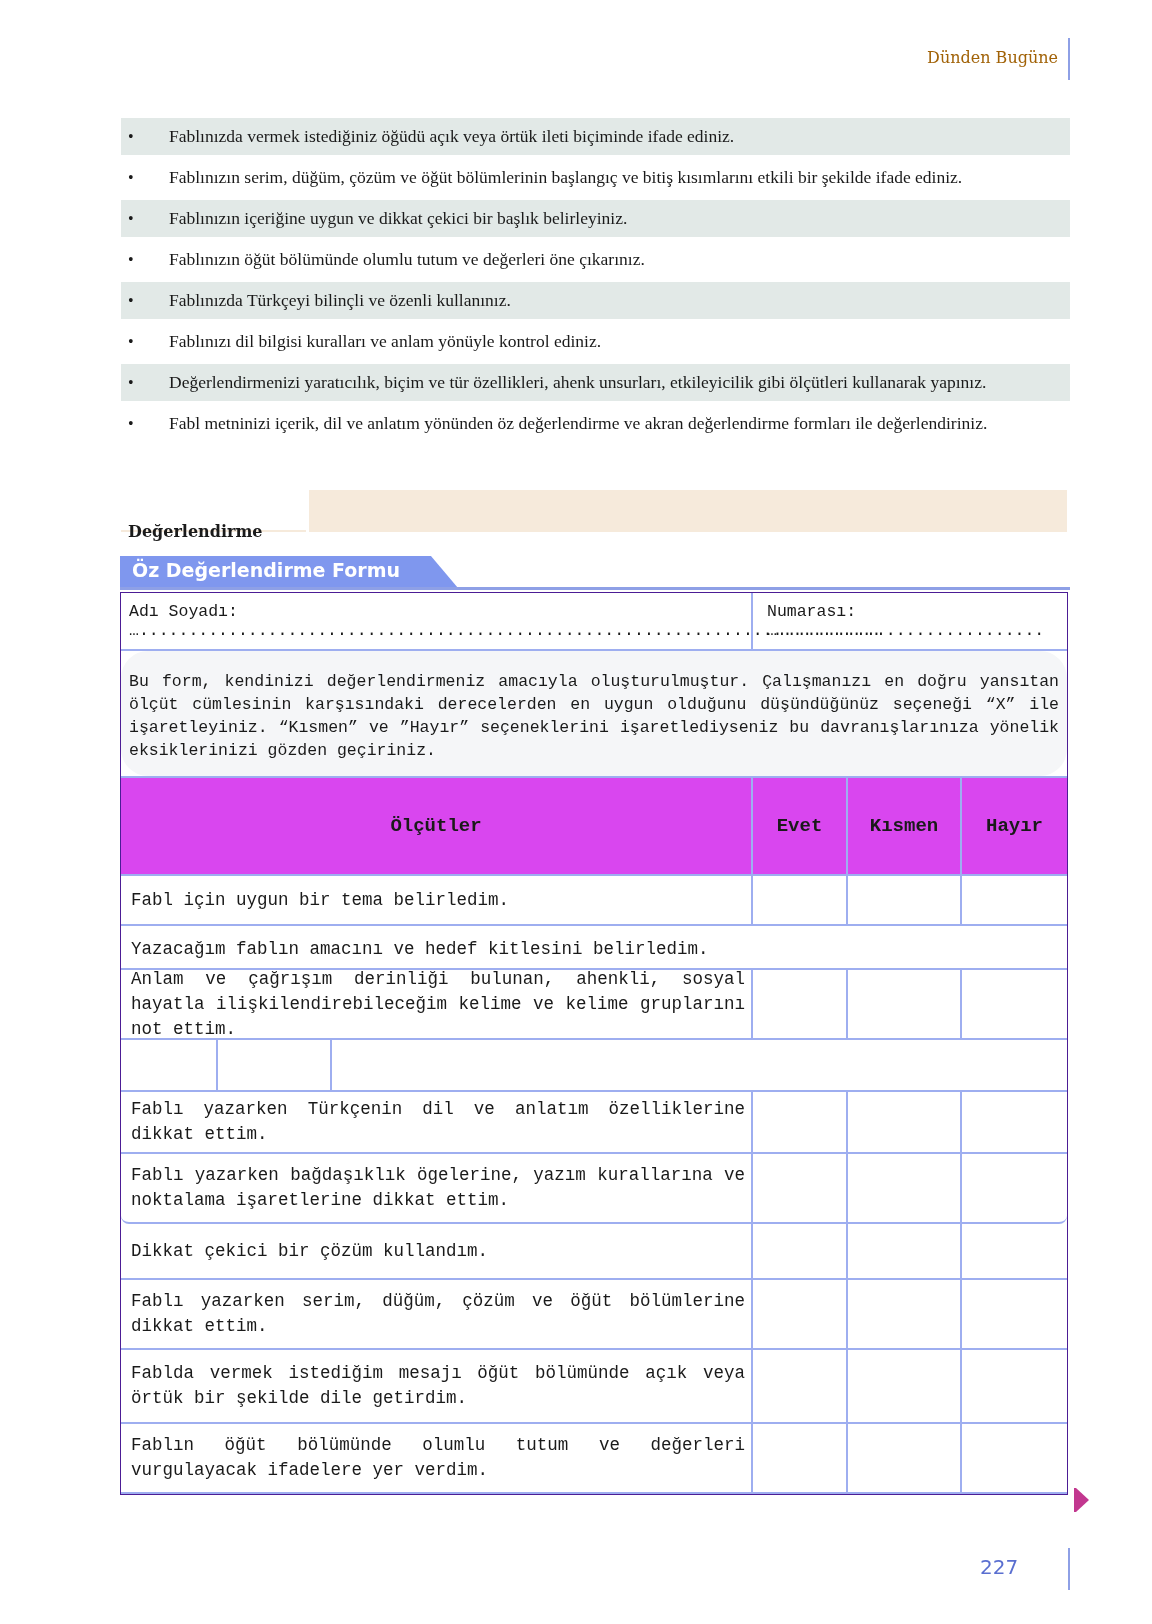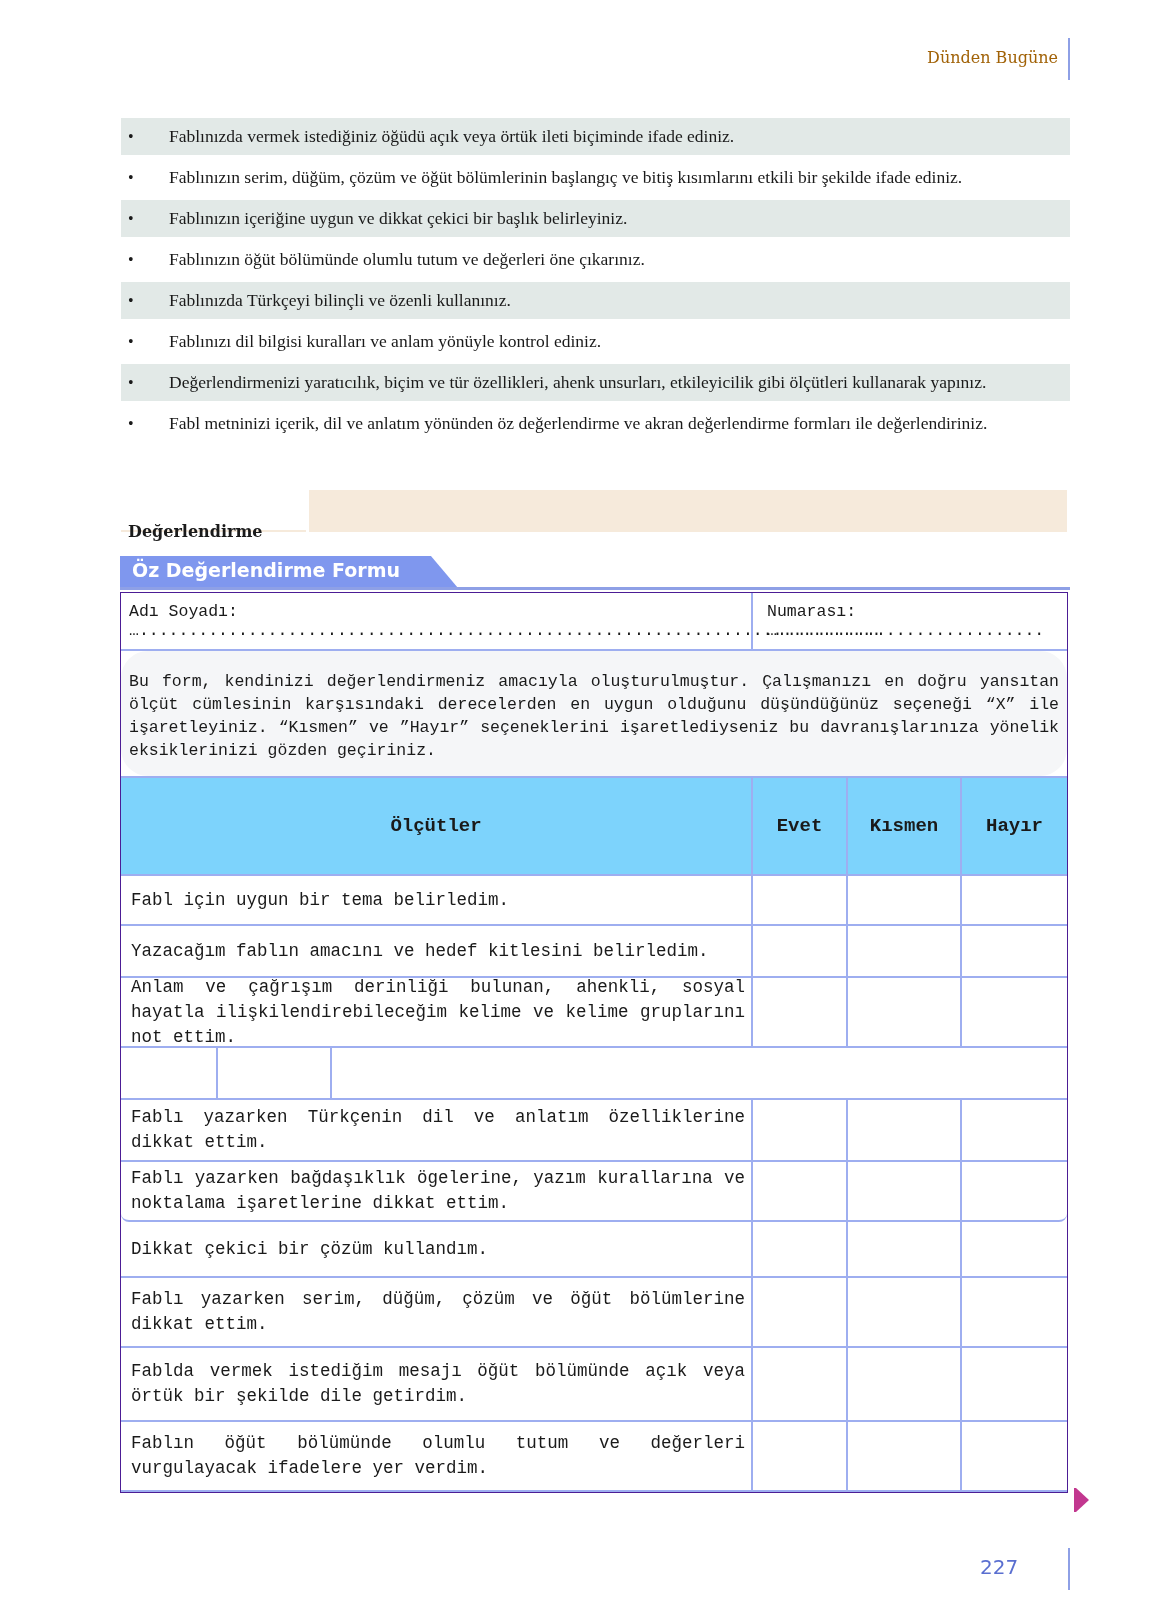--- a/index.html
+++ b/index.html
@@ -29,21 +29,21 @@
   
   .form { position: absolute; top: 592px; left: 120px; width: 948px; border: 1px solid #4c1d95; box-sizing: border-box; font-family: Liberation Mono, monospace; }
   .row { display: flex; border-bottom: 2px solid #9eaef0; box-sizing: border-box; }
   .row:last-child { border-bottom: none; }
   .cell { box-sizing: border-box; display: flex; align-items: center; }
   .cell + .cell { border-left: 2px solid #9eaef0; }
   .name-row { height: 58px; }
   .name-cell { width: 630px; padding-left: 8px; font-size: 16.5px; }
   .number-cell { flex: 1; padding-left: 14px; font-size: 16.5px; }
   .instr { background: #f5f6f8; padding: 19px 8px 14px 8px; font-size: 16.5px; line-height: 23px; text-align: justify; border-radius: 27px; }
-  .hdr { height: 98px; background: #7dd3fc; font-weight: bold; font-size: 19px; }
+  .hdr { height: 98px; background: #d946ef; font-weight: bold; font-size: 19px; }
   .hdr .c0 { justify-content: center; }
   .hdr .c1, .hdr .c2, .hdr .c3 { justify-content: center; }
   .c0 { width: 630px; }
   .c1 { width: 95px; }
   .c2 { width: 114px; }
   .c3 { flex: 1; }
   .crit .c0 { padding: 6px 6px 6px 10px; font-size: 17.5px; line-height: 25px; text-align: justify; }
   .crit .c1, .crit .c2, .crit .c3 { cursor: pointer; }
 
   .next-arrow { position: absolute; top: 1488px; left: 1076px; width: 0; height: 0; border-top: 12px solid transparent; border-bottom: 12px solid transparent; border-left: 13px solid #c2378f; }
@@ -90,40 +90,40 @@
     <div class="cell c0">Ölçütler</div>
     <div class="cell c1">Evet</div>
     <div class="cell c2">Kısmen</div>
     <div class="cell c3">Hayır</div>
   </div>
   <div class="row crit" style="height: 50px;">
       <div class="cell c0">Fabl için uygun bir tema belirledim.</div>
       <div class="cell c1"></div>
       <div class="cell c2"></div>
       <div class="cell c3"></div>
-    </div><div class="row crit" style="height: 52px;">
+    </div><div class="row crit" style="height: 44px; align-items: flex-end;">
       <div class="cell c0">Yazacağım fablın amacını ve hedef kitlesini belirledim.</div>
       <div class="cell c1"></div>
       <div class="cell c2"></div>
       <div class="cell c3"></div>
     </div><div class="row crit" style="height: 70px;">
       <div class="cell c0">Anlam ve çağrışım derinliği bulunan, ahenkli, sosyal hayatla ilişkilendirebileceğim kelime ve kelime gruplarını not ettim.</div>
       <div class="cell c1"></div>
       <div class="cell c2"></div>
       <div class="cell c3"></div>
     </div><div class="row crit" style="height: 52px;">
       <div class="cell c1"></div>
       <div class="cell c2"></div>
       <div class="cell c3"></div>
     </div><div class="row crit" style="height: 62px;">
       <div class="cell c0">Fablı yazarken Türkçenin dil ve anlatım özelliklerine dikkat ettim.</div>
       <div class="cell c1"></div>
       <div class="cell c2"></div>
       <div class="cell c3"></div>
-    </div><div class="row crit" style="height: 60px; border-radius: 8px;">
+    </div><div class="row crit" style="height: 70px; border-radius: 8px;">
       <div class="cell c0">Fablı yazarken bağdaşıklık ögelerine, yazım kurallarına ve noktalama işaretlerine dikkat ettim.</div>
       <div class="cell c1"></div>
       <div class="cell c2"></div>
       <div class="cell c3"></div>
     </div><div class="row crit" style="height: 56px;">
       <div class="cell c0">Dikkat çekici bir çözüm kullandım.</div>
       <div class="cell c1"></div>
       <div class="cell c2"></div>
       <div class="cell c3"></div>
     </div><div class="row crit" style="height: 70px;">

